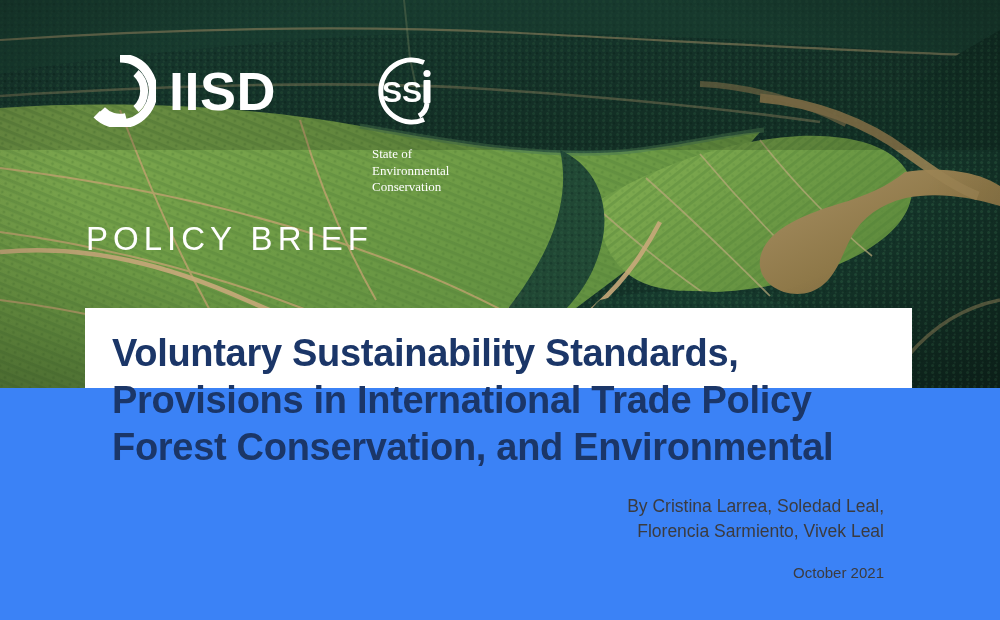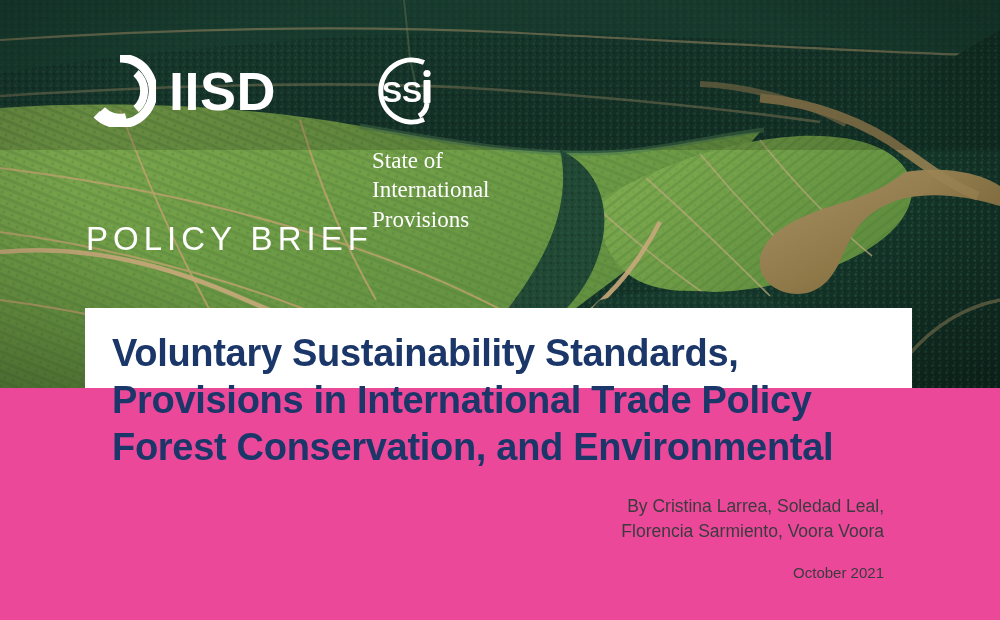--- a/index.html
+++ b/index.html
@@ -10,21 +10,21 @@
   }
   body {
     font-family: "Liberation Sans", sans-serif;
     -webkit-font-smoothing: antialiased;
   }
 
   #page {
     position: relative;
     width: 1000px;
     height: 620px;
-    background: #ec4899;
+    background: #3b82f6;
     overflow: hidden;
   }
 
   
   #hero-photo {
     position: absolute;
     left: 0;
     top: 0;
     width: 1000px;
     height: 388px;
@@ -91,21 +91,21 @@
   }
   .ssi-mark {
     width: 74px;
     height: 74px;
     flex: 0 0 74px;
     margin-top: -1px;
   }
   .ssi-text {
     color: #ffffff;
     font-family: "Liberation Serif", serif;
-    font-size: 23px;
+    font-size: 13px;
     line-height: 1.28;
     margin-top: 7px;
     white-space: nowrap;
   }
 
   
   #policy-brief {
     position: absolute;
     left: 86px;
     top: 222px;
@@ -334,36 +334,36 @@
 
           <text x="30" y="48" text-anchor="middle" font-family="Liberation Sans, sans-serif" font-size="30" font-weight="700" fill="#ffffff">SS</text>
 
           <rect x="51.5" y="26" width="7" height="23" rx="1" fill="#ffffff"></rect>
           <circle cx="55" cy="19.5" r="3.6" fill="#ffffff"></circle>
           <path d="M55 49 A16 16 0 0 1 47 62" fill="none" stroke="#ffffff" stroke-width="5"></path>
         </svg>
       </span>
       <span class="ssi-text">
         <div>State of</div>
-        <div>International</div>
-        <div>Provisions</div>
+        <div>Environmental</div>
+        <div>Conservation</div>
       </span>
     </div>
 
   </div>
 
   <div id="policy-brief">POLICY BRIEF</div>
 
   <div id="title-card"></div>
 
   <div id="title-block">
     <div class="title-line">Voluntary Sustainability Standards,</div>
     <div class="title-line">Provisions in International Trade Policy</div>
     <div class="title-line">Forest Conservation, and Environmental</div>
   </div>
 
   <div id="byline">
     <div class="byline-line">By Cristina Larrea, Soledad Leal,</div>
-    <div class="byline-line">Florencia Sarmiento, Voora Voora</div>
+    <div class="byline-line">Florencia Sarmiento, Vivek Leal</div>
     <div id="pub-date">October 2021</div>
   </div>
 
 </div>
 
 </body></html>

